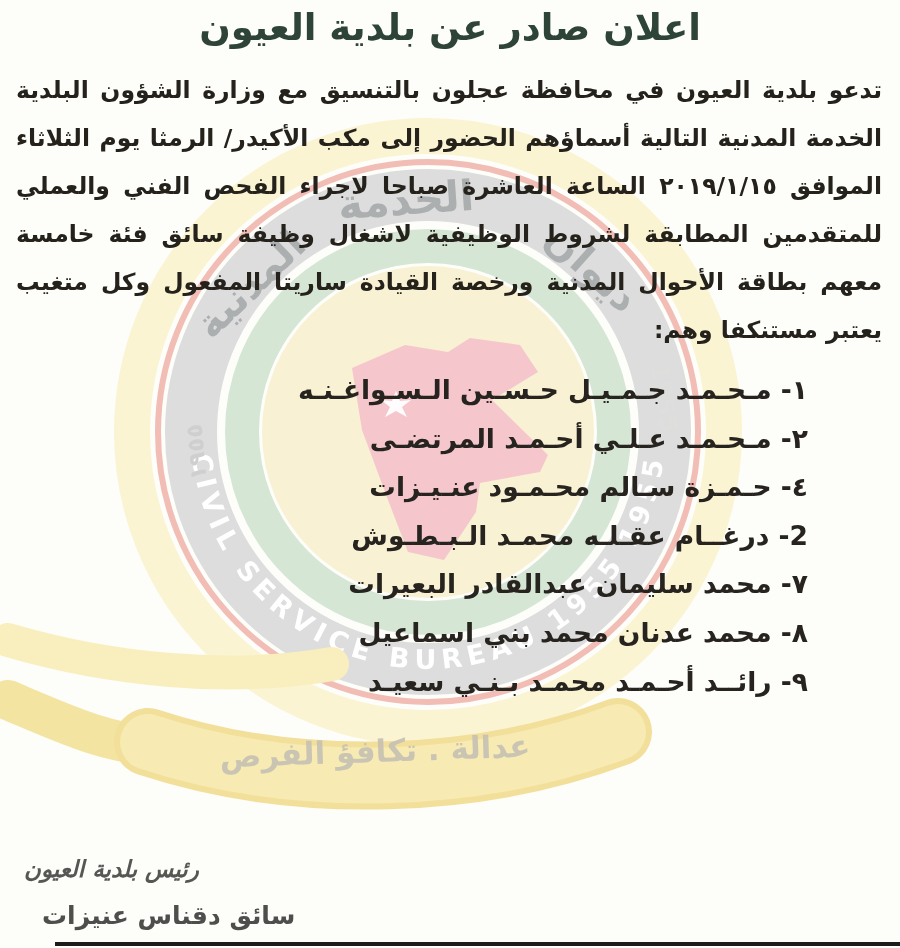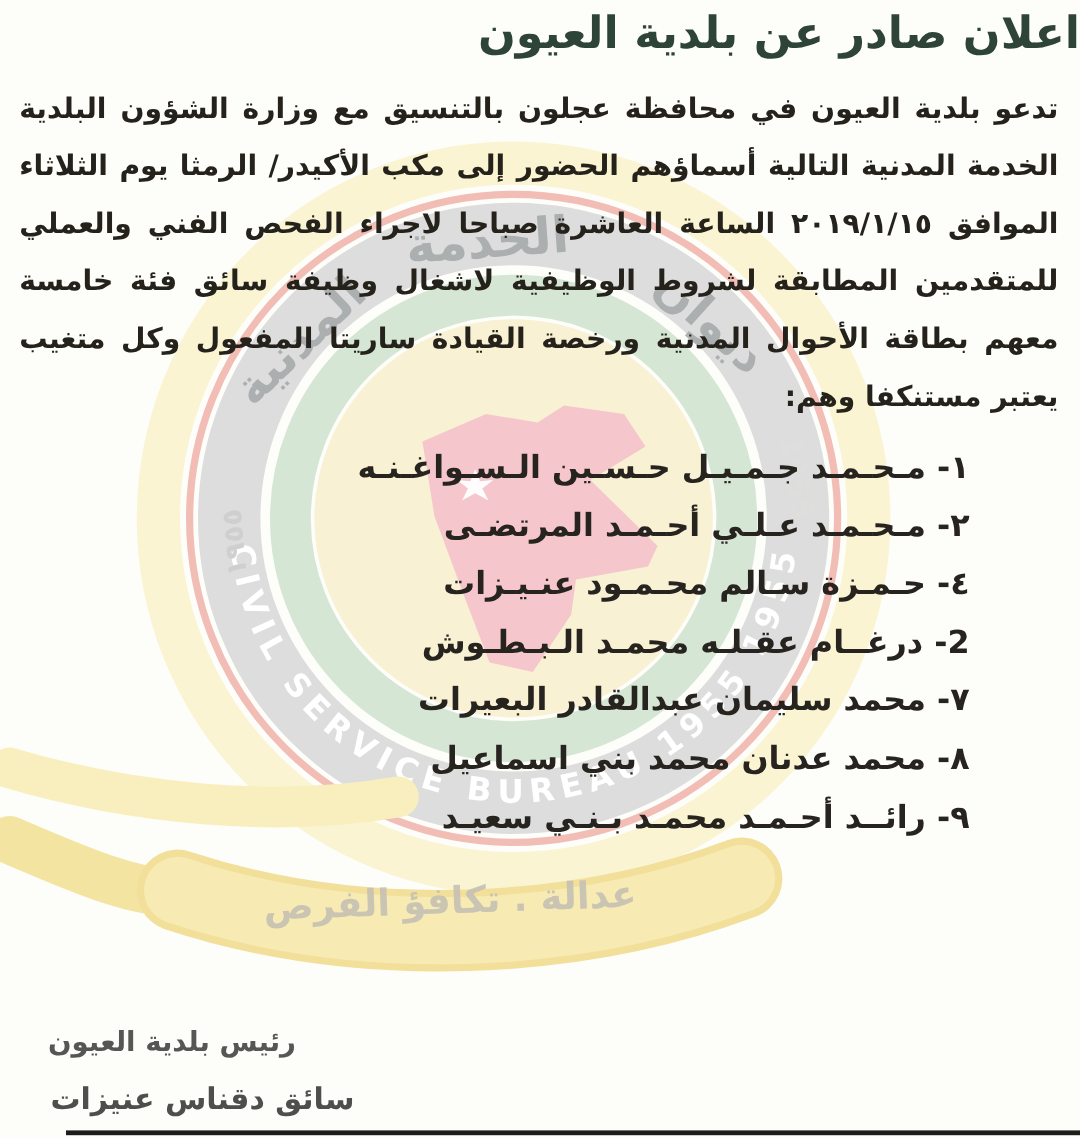--- a/index.html
+++ b/index.html
@@ -5,41 +5,41 @@
   html,body{margin:0;padding:0;}
   body{
     width:900px;height:948px;position:relative;overflow:hidden;
     background:#fdfdfa;
     font-family:"DejaVu Sans",sans-serif;
     direction:rtl;
   }
   .layer{position:absolute;}
   
   .doc-title{
-    top:6px;left:0;right:0;text-align:right;
+    top:6px;left:0;right:0;text-align:center;
     font-size:37px;font-weight:bold;color:#2e4438;
     letter-spacing:0px;
   }
   
   .body-text{top:66px;right:18px;left:16px;}
   .body-line{
     font-size:23.5px;font-weight:bold;color:#25221c;
     height:48px;line-height:48px;white-space:nowrap;
     text-align:justify;
   }
   .body-line.just{text-align:justify;text-align-last:justify;white-space:normal;overflow:hidden;}
   .body-line.last{text-align:right;}
   
   .names{top:366px;right:92px;left:60px;}
   .name-line{
     font-size:26.5px;font-weight:bold;color:#272420;
     height:48.6px;line-height:48.6px;text-align:right;white-space:nowrap;
   }
   
-  .sig-role{top:856px;left:40px;font-size:23px;font-weight:bold;color:#565654;}
+  .sig-role{top:856px;left:24px;font-size:23px;font-weight:bold;color:#565654;font-style:italic;}
   .sig-name{top:901px;left:42px;font-size:25px;font-weight:bold;color:#4e4e4c;}
   
   .bottom-bar{left:55px;right:0;top:942px;height:4px;background:#1c1c1c;}
   
   .stamp-svg{top:0;left:0;}
   .arc-word{
     position:absolute;transform:translate(-50%,-50%);
     font-weight:bold;color:#a4a7a9;opacity:.85;white-space:nowrap;
   }
   .w-diwan  {left:592px;top:268px;font-size:40px;transform:translate(-50%,-50%) rotate(42deg);}

